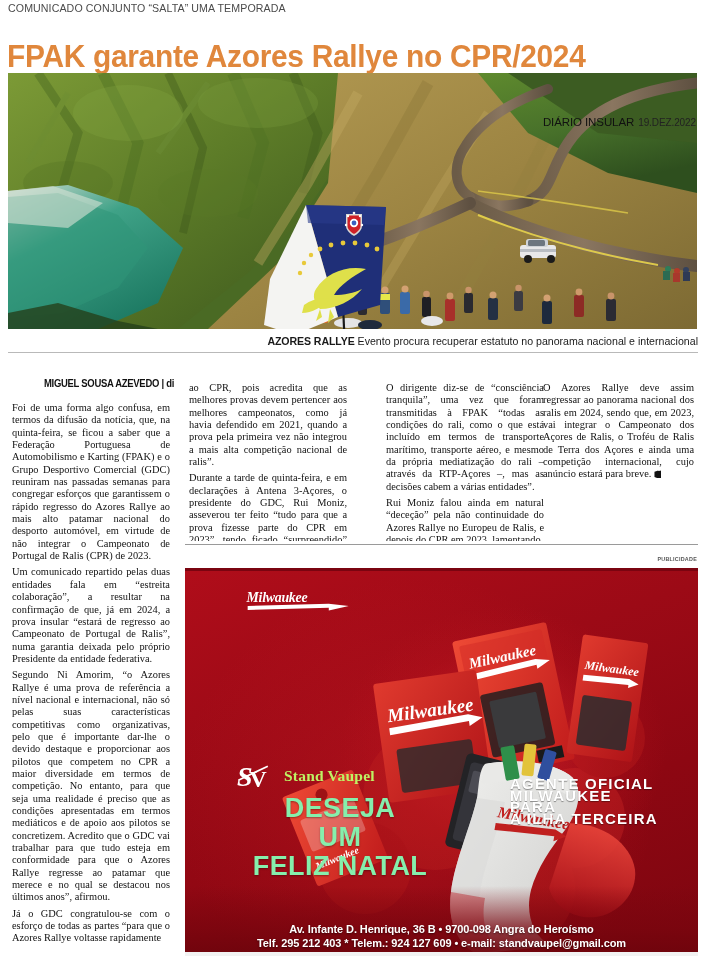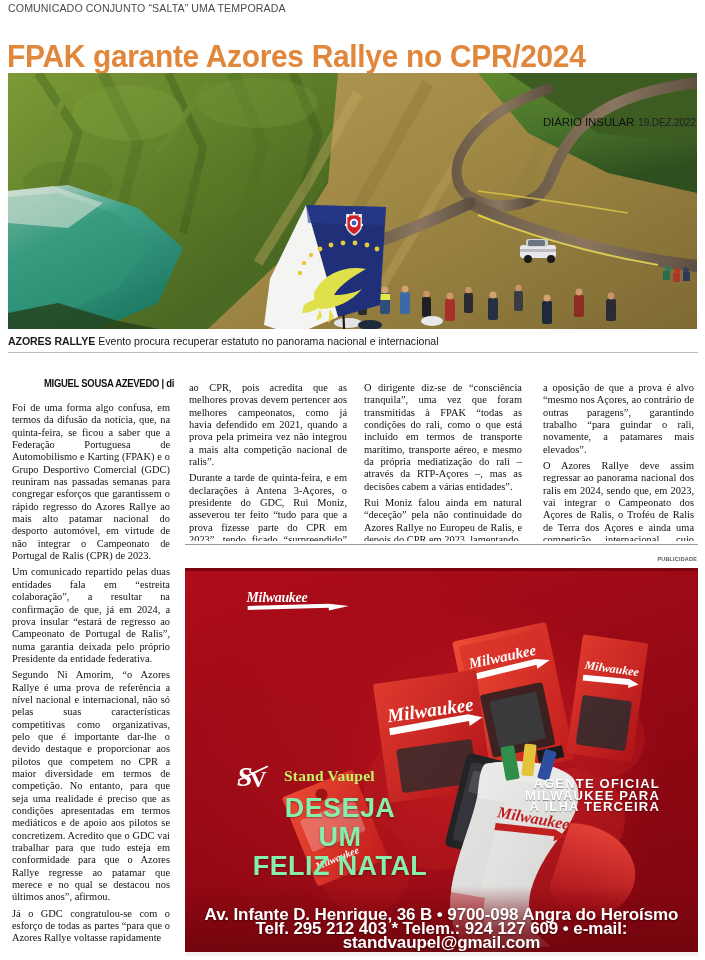--- a/index.html
+++ b/index.html
@@ -85,20 +85,21 @@
 
   
   .caption {
     position: absolute;
     left: 8px; top: 335px;
     width: 690px;
     font-family: "Liberation Sans", sans-serif;
     font-size: 10.6px;
     color: #1a1a1a;
     white-space: nowrap;
+    text-align: right;
   }
   .caption .cap-label { font-weight: 700; letter-spacing: -0.1px; }
   .caption .cap-text  { font-weight: 400; }
 
   .rule-under-caption {
     position: absolute;
     left: 8px; top: 352px;
     width: 690px; height: 1px;
     background: #b9b9b9;
   }
@@ -112,21 +113,21 @@
     line-height: 12.35px;
     color: #111;
     text-align: justify;
     text-justify: inter-word;
     hyphens: manual;
   }
   .col p { margin: 4px; text-indent: 0; }
 
   #col1 { left: 8px;   width: 166px; height: 578px; overflow: hidden; }
   #col2 { left: 185px; width: 166px; height: 163px; overflow: hidden; }
-  #col3 { left: 360px; width: 166px; height: 163px; overflow: hidden; }
+  #col3 { left: 382px; width: 166px; height: 163px; overflow: hidden; }
   #col4 { left: 539px; width: 159px; height: 163px; overflow: hidden; }
 
   .byline {
     position: absolute;
     left: 8px; top: 378px;
     width: 166px;
     text-align: right;
     font-family: "Liberation Sans", sans-serif;
     font-weight: 700;
     font-size: 10.2px;
@@ -231,39 +232,39 @@
     line-height: 29px;
     letter-spacing: 0.4px;
     text-shadow: 0 1px 2px rgba(0,0,0,0.35);
   }
 
   .ad-agent {
     position: absolute;
     left: 325px; top: 210px;
     width: 150px;
     z-index: 7;
-    text-align: right;
+    text-align: left;
     font-family: "Liberation Sans", sans-serif;
     font-weight: 700;
     color: #ffffff;
-    font-size: 13px;
+    font-size: 15px;
     line-height: 11.5px;
     letter-spacing: 1.2px;
     text-shadow: 0 1px 1px rgba(0,0,0,0.4);
   }
 
   .ad-footer {
     position: absolute;
     left: 0; right: 0; bottom: 6px;
     z-index: 8;
     text-align: center;
     font-family: "Liberation Sans", sans-serif;
     font-weight: 700;
     color: #ffffff;
-    font-size: 17px;
+    font-size: 11px;
     line-height: 14px;
     letter-spacing: -0.1px;
     text-shadow: 0 1px 2px rgba(0,0,0,0.5);
   }
   .ad-bottom-fade {
     position: absolute; left:0; right:0; bottom: 0; height: 70px;
     background: linear-gradient(to bottom, rgba(130,6,16,0) 0%, rgba(120,5,14,0.75) 60%, rgba(110,4,12,0.95) 100%);
     z-index: 7;
   }
   .ad-bottom-edge {
@@ -480,21 +481,20 @@
     <p>ao CPR, pois acredita que as melhores provas devem pertencer aos melhores campeonatos, como já havia defendido em 2021, quando a prova pela primeira vez não integrou a mais alta competição nacional de ralis”.</p>
     <p>Durante a tarde de quinta-feira, e em declarações à Antena 3-Açores, o presidente do GDC, Rui Moniz, asseverou ter feito “tudo para que a prova fizesse parte do CPR em 2023”, tendo ficado “surpreendido” pela sua exclusão.</p>
   </div>
 
   <div class="col" id="col3">
     <p>O dirigente diz-se de “consciência tranquila”, uma vez que foram transmitidas à FPAK “todas as condições do rali, como o que está incluído em termos de transporte marítimo, transporte aéreo, e mesmo da própria mediatização do rali – através da RTP-Açores –, mas as decisões cabem a várias entidades”.</p>
     <p>Rui Moniz falou ainda em natural “deceção” pela não continuidade do Azores Rallye no Europeu de Ralis, e depois do CPR em 2023, lamentando</p>
   </div>
 
   <div class="col" id="col4">
-    <p>a oposição de que a prova é alvo “mesmo nos Açores, ao contrário de outras paragens”, garantindo trabalho “para guindar o rali, novamente, a patamares mais elevados”.</p>
     <p><span>O Azores Rallye deve assim regressar ao panorama nacional dos ralis em 2024, sendo que, em 2023, vai integrar o Campeonato dos Açores de Ralis, o Troféu de Ralis de Terra dos Açores e ainda uma competição internacional, cujo anúncio estará para breve.</span><span class="endmark"></span></p>
   </div>
 
   <div class="rule-ad-top"></div>
   <div class="publicidade">PUBLICIDADE</div>
 
   <div class="ad">
     <div class="ad-bg"></div>
     <div class="ad-top-border"></div>
 

